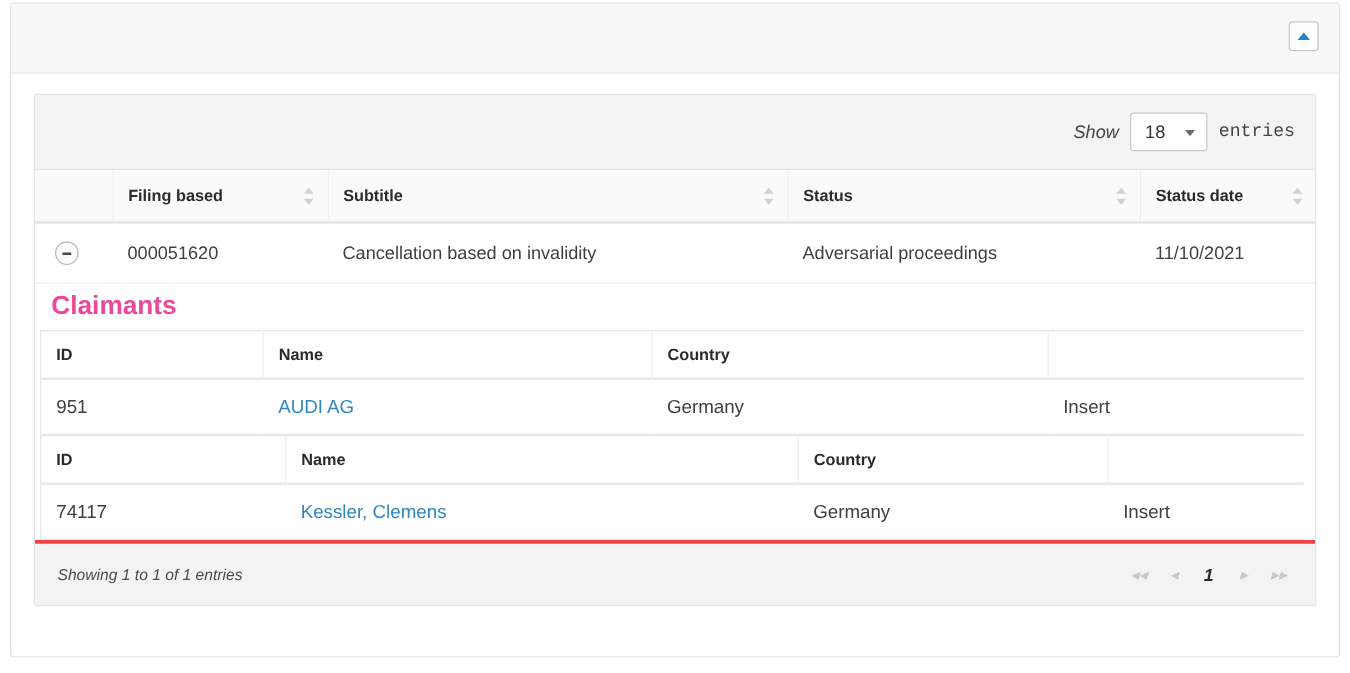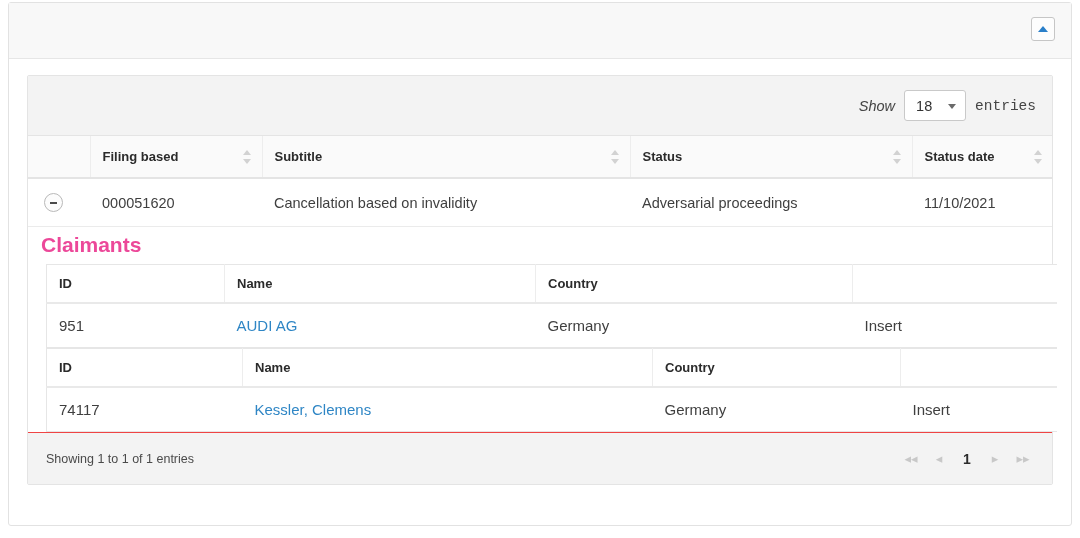--- a/index.html
+++ b/index.html
@@ -199,21 +199,21 @@
   .sub-heading {
     font-size: 21px;
     font-weight: bold;
     color: #ec4899;
     padding: 6px 0 7px 13px;
     line-height: 1.15;
   }
 
   table.sub-table {
     width: calc(100% - 13px);
-    margin-left: 18px;
+    margin-left: 4px;
     border-collapse: collapse;
     table-layout: fixed;
     border: 1px solid #e6e6e6;
     border-right: none;
   }
   table.sub-table thead th {
     font-size: 13px;
     font-weight: bold;
     color: #2b2b2b;
     text-align: left;
@@ -236,26 +236,27 @@
   a.link {
     color: #2f86c5;
     text-decoration: none;
   }
 
   .insert-cell { color: #3f3f3f; }
 
   
   .dt-bottom {
     background: #f3f3f3;
-    border-top: 1px solid #ef4444;
+    border-top: 3px solid #ef4444;
     height: 52px;
     display: flex;
     align-items: center;
     justify-content: space-between;
     padding: 0 16px 0 18px;
+    font-style: italic;
   }
   .dt-info {
     font-size: 12.5px;
     color: #4a4a4a;
   }
   .dt-paginate {
     display: flex;
     align-items: center;
     gap: 2px;
   }

